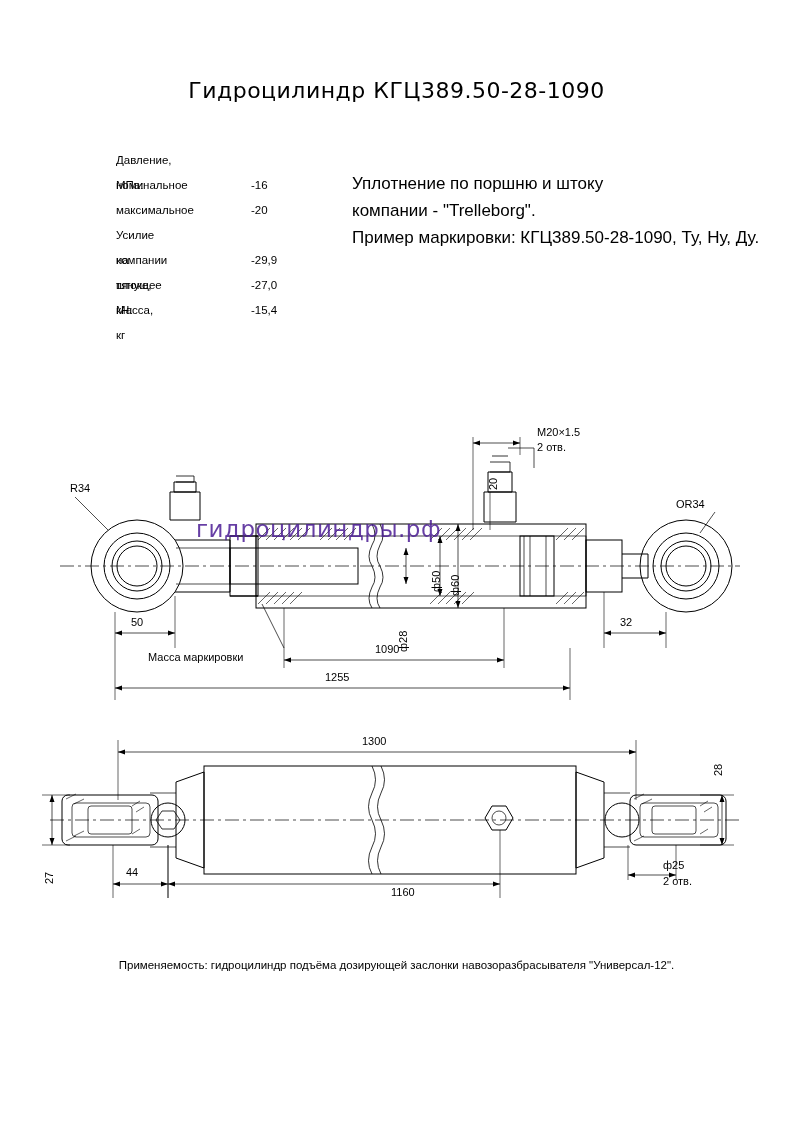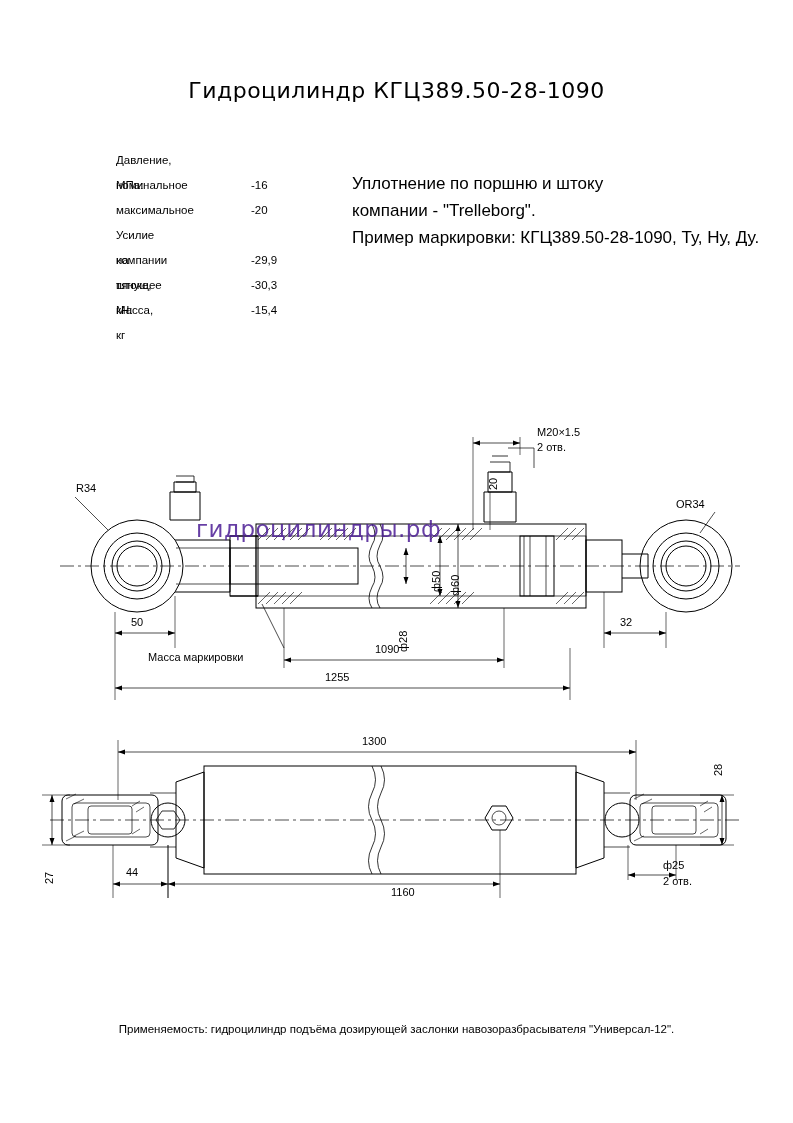--- a/index.html
+++ b/index.html
@@ -12,21 +12,21 @@
 
   .spec{position:absolute;left:116px;top:148px;font-size:11.5px;line-height:25px;}
   .spec .row{position:relative;height:25px;}
   .spec .lab{position:absolute;left:0;top:0;}
   .spec .val{position:absolute;left:135px;top:0;}
   .spec .hdr{position:absolute;left:0;top:0;}
 
   .note{position:absolute;left:352px;top:170px;font-size:17px;line-height:27px;}
   .note div{white-space:nowrap;}
 
-  .footer{position:absolute;left:0;top:1023px;width:793px;text-align:center;font-size:11.5px;}
+  .footer{position:absolute;left:0;top:959px;width:793px;text-align:center;font-size:11.5px;}
 
   svg{position:absolute;left:0;top:0;}
   .wm{position:absolute;left:196px;top:516px;font-size:23px;color:#4c1d95;
       font-family:"DejaVu Sans",sans-serif;letter-spacing:0.5px;opacity:.85;}
 
   .dim{font-size:11px;font-family:"Liberation Sans",sans-serif;}
 </style>
 </head>
 <body>
 
@@ -48,21 +48,21 @@
     </div>
     <div class="row">
       <span class="hdr">Усилие на штоке, кН:</span>
     </div>
     <div class="row">
       <span class="lab">компании</span>
       <span class="val">-29,9</span>
     </div>
     <div class="row">
       <span class="lab">тянущее</span>
-      <span class="val">-30,3</span>
+      <span class="val">-27,0</span>
     </div>
     <div class="row">
       <span class="lab">Масса, кг</span>
       <span class="val">-15,4</span>
     </div>
   </div>
 
   <div class="note">
     <div>Уплотнение по поршню и штоку</div>
     <div>компании - "Trelleborg".</div>
@@ -236,21 +236,21 @@
       <path d="M628 875 l7 -2.5 v5 z" fill="#000" stroke="none"></path>
       <path d="M676 875 l-7 -2.5 v5 z" fill="#000" stroke="none"></path>
       <line x1="628" y1="845" x2="628" y2="880" stroke-width="0.6"></line>
       <line x1="676" y1="845" x2="676" y2="880" stroke-width="0.6"></line>
 
     </g>
   </svg>
 
   <div class="wm">гидроцилиндры.рф</div>
 
-  <div class="dim" style="position:absolute;left:76px;top:482px;">R34</div>
+  <div class="dim" style="position:absolute;left:70px;top:482px;">R34</div>
   <div class="dim" style="position:absolute;left:676px;top:498px;">OR34</div>
   <div class="dim" style="position:absolute;left:537px;top:426px;">M20×1.5</div>
   <div class="dim" style="position:absolute;left:537px;top:441px;">2 отв.</div>
   <div class="dim" style="position:absolute;left:487px;top:490px;transform:rotate(-90deg);transform-origin:left top;">20</div>
   <div class="dim" style="position:absolute;left:430px;top:592px;transform:rotate(-90deg);transform-origin:left top;">ф50</div>
   <div class="dim" style="position:absolute;left:449px;top:596px;transform:rotate(-90deg);transform-origin:left top;">ф60</div>
   <div class="dim" style="position:absolute;left:397px;top:652px;transform:rotate(-90deg);transform-origin:left top;">ф28</div>
   <div class="dim" style="position:absolute;left:131px;top:616px;">50</div>
   <div class="dim" style="position:absolute;left:620px;top:616px;">32</div>
   <div class="dim" style="position:absolute;left:148px;top:651px;">Масса маркировки</div>

